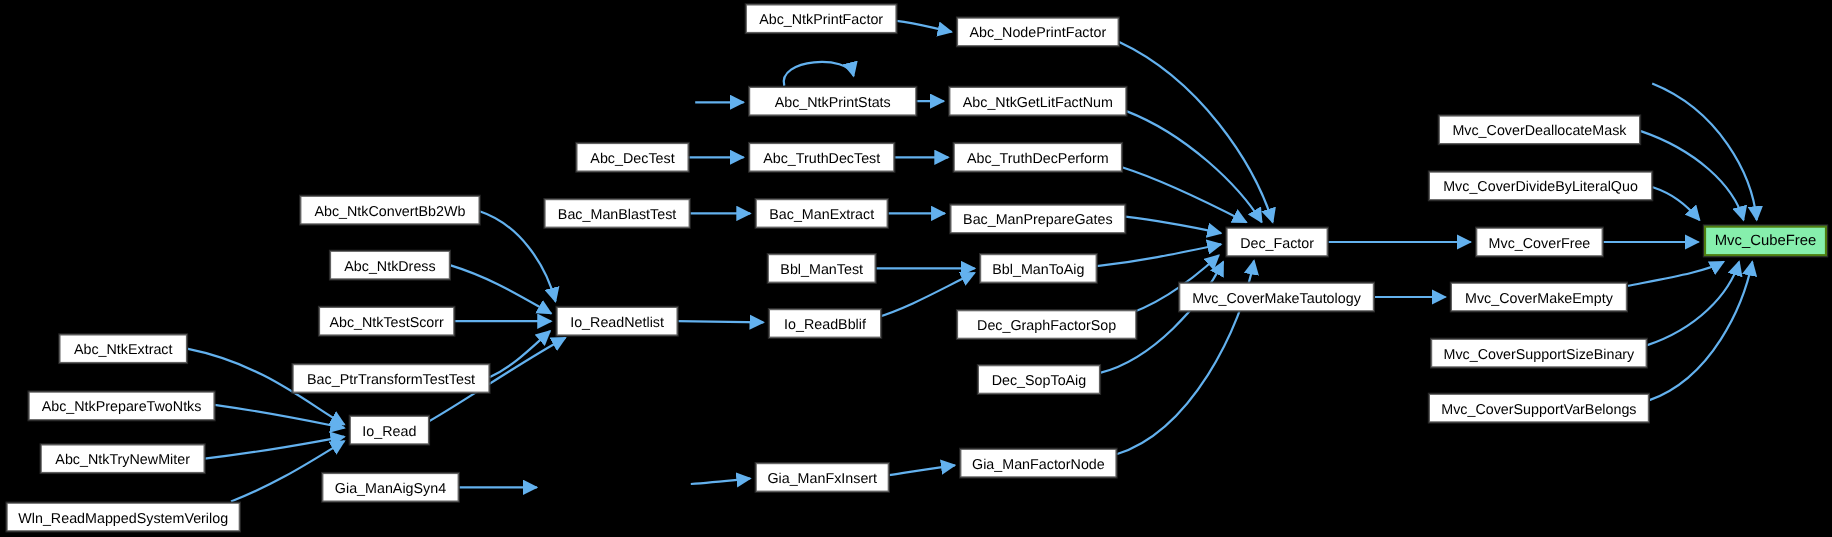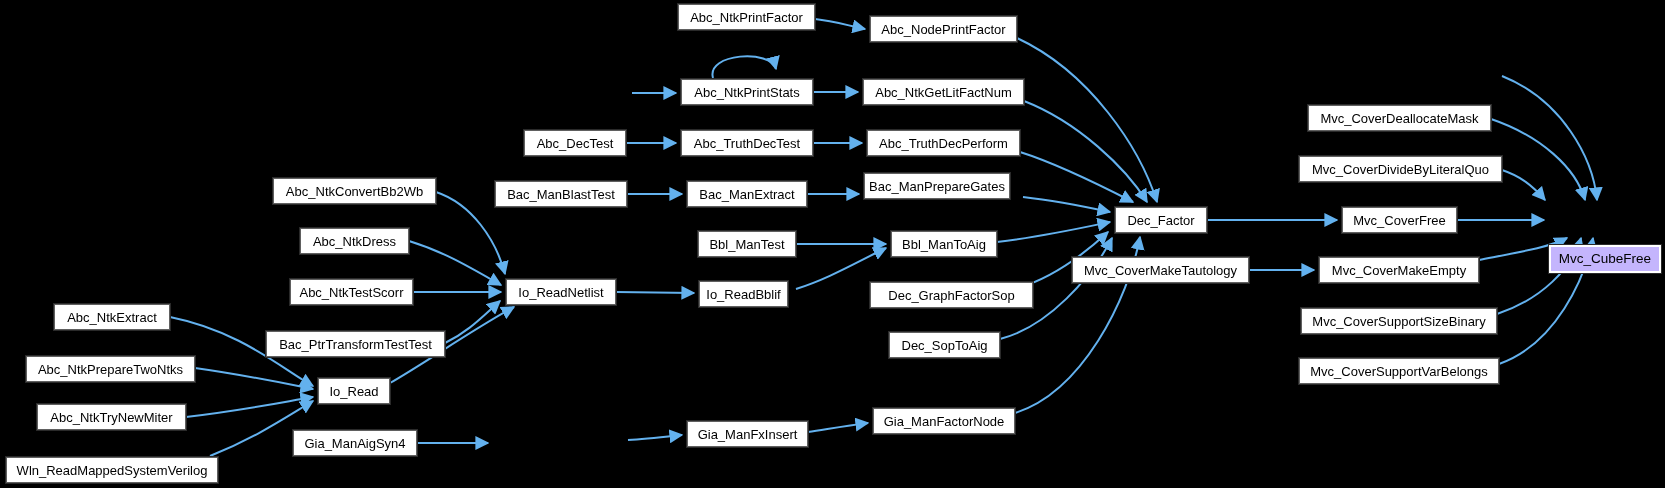--- a/index.html
+++ b/index.html
@@ -20,26 +20,25 @@
     outline:1px solid #2a2a2a;
     color:#000000;
     font-size:13px;
     line-height:26px;
     text-align:center;
     white-space:nowrap;
     box-sizing:border-box;
     cursor:pointer;
   }
   .node.target{
-    background:#c4b5fd;
-    border:2px solid #ffffff;
+    background:#86efac;
+    border:2px solid #4d7c0f;
     height:28px;
     line-height:24px;
     font-size:13.5px;
-    margin-top:40px;
   }
 </style>
 </head>
 <body>
 
 <div id="canvas">
 
   <svg id="edges" viewBox="0 0 1665 488" xmlns="http://www.w3.org/2000/svg">
     <defs>
       <marker id="arw" viewBox="0 0 10 10" refX="9" refY="5" markerWidth="7" markerHeight="7" orient="auto">
@@ -95,30 +94,30 @@
   <div class="node" style="left:273px;top:178px;width:163px">Abc_NtkConvertBb2Wb</div>
   <div class="node" style="left:300px;top:228px;width:109px">Abc_NtkDress</div>
   <div class="node" style="left:290px;top:279px;width:123px">Abc_NtkTestScorr</div>
   <div class="node" style="left:266px;top:331px;width:179px">Bac_PtrTransformTestTest</div>
   <div class="node" style="left:318px;top:378px;width:72px">Io_Read</div>
   <div class="node" style="left:293px;top:430px;width:124px">Gia_ManAigSyn4</div>
   <div class="node" style="left:524px;top:130px;width:102px">Abc_DecTest</div>
   <div class="node" style="left:495px;top:181px;width:132px">Bac_ManBlastTest</div>
   <div class="node" style="left:506px;top:279px;width:110px">Io_ReadNetlist</div>
   <div class="node" style="left:678px;top:4px;width:137px">Abc_NtkPrintFactor</div>
-  <div class="node" style="left:681px;top:79px;width:132px">Abc_NtkPrintStats</div>
+  <div class="node" style="left:681px;top:79px;width:152px">Abc_NtkPrintStats</div>
   <div class="node" style="left:681px;top:130px;width:132px">Abc_TruthDecTest</div>
   <div class="node" style="left:687px;top:181px;width:120px">Bac_ManExtract</div>
   <div class="node" style="left:698px;top:231px;width:98px">Bbl_ManTest</div>
-  <div class="node" style="left:699px;top:281px;width:89px">Io_ReadBblif</div>
+  <div class="node" style="left:699px;top:281px;width:102px">Io_ReadBblif</div>
   <div class="node" style="left:687px;top:421px;width:121px">Gia_ManFxInsert</div>
   <div class="node" style="left:870px;top:16px;width:147px">Abc_NodePrintFactor</div>
   <div class="node" style="left:863px;top:79px;width:161px">Abc_NtkGetLitFactNum</div>
   <div class="node" style="left:867px;top:130px;width:153px">Abc_TruthDecPerform</div>
-  <div class="node" style="left:864px;top:173px;width:146px">Bac_ManPrepareGates</div>
+  <div class="node" style="left:864px;top:186px;width:159px">Bac_ManPrepareGates</div>
   <div class="node" style="left:891px;top:231px;width:106px">Bbl_ManToAig</div>
   <div class="node" style="left:870px;top:282px;width:163px">Dec_GraphFactorSop</div>
   <div class="node" style="left:889px;top:332px;width:111px">Dec_SopToAig</div>
   <div class="node" style="left:873px;top:408px;width:142px">Gia_ManFactorNode</div>
   <div class="node" style="left:1115px;top:207px;width:92px">Dec_Factor</div>
   <div class="node" style="left:1072px;top:257px;width:177px">Mvc_CoverMakeTautology</div>
   <div class="node" style="left:1308px;top:105px;width:183px">Mvc_CoverDeallocateMask</div>
   <div class="node" style="left:1299px;top:156px;width:203px">Mvc_CoverDivideByLiteralQuo</div>
   <div class="node" style="left:1342px;top:207px;width:115px">Mvc_CoverFree</div>
   <div class="node" style="left:1319px;top:257px;width:160px">Mvc_CoverMakeEmpty</div>

